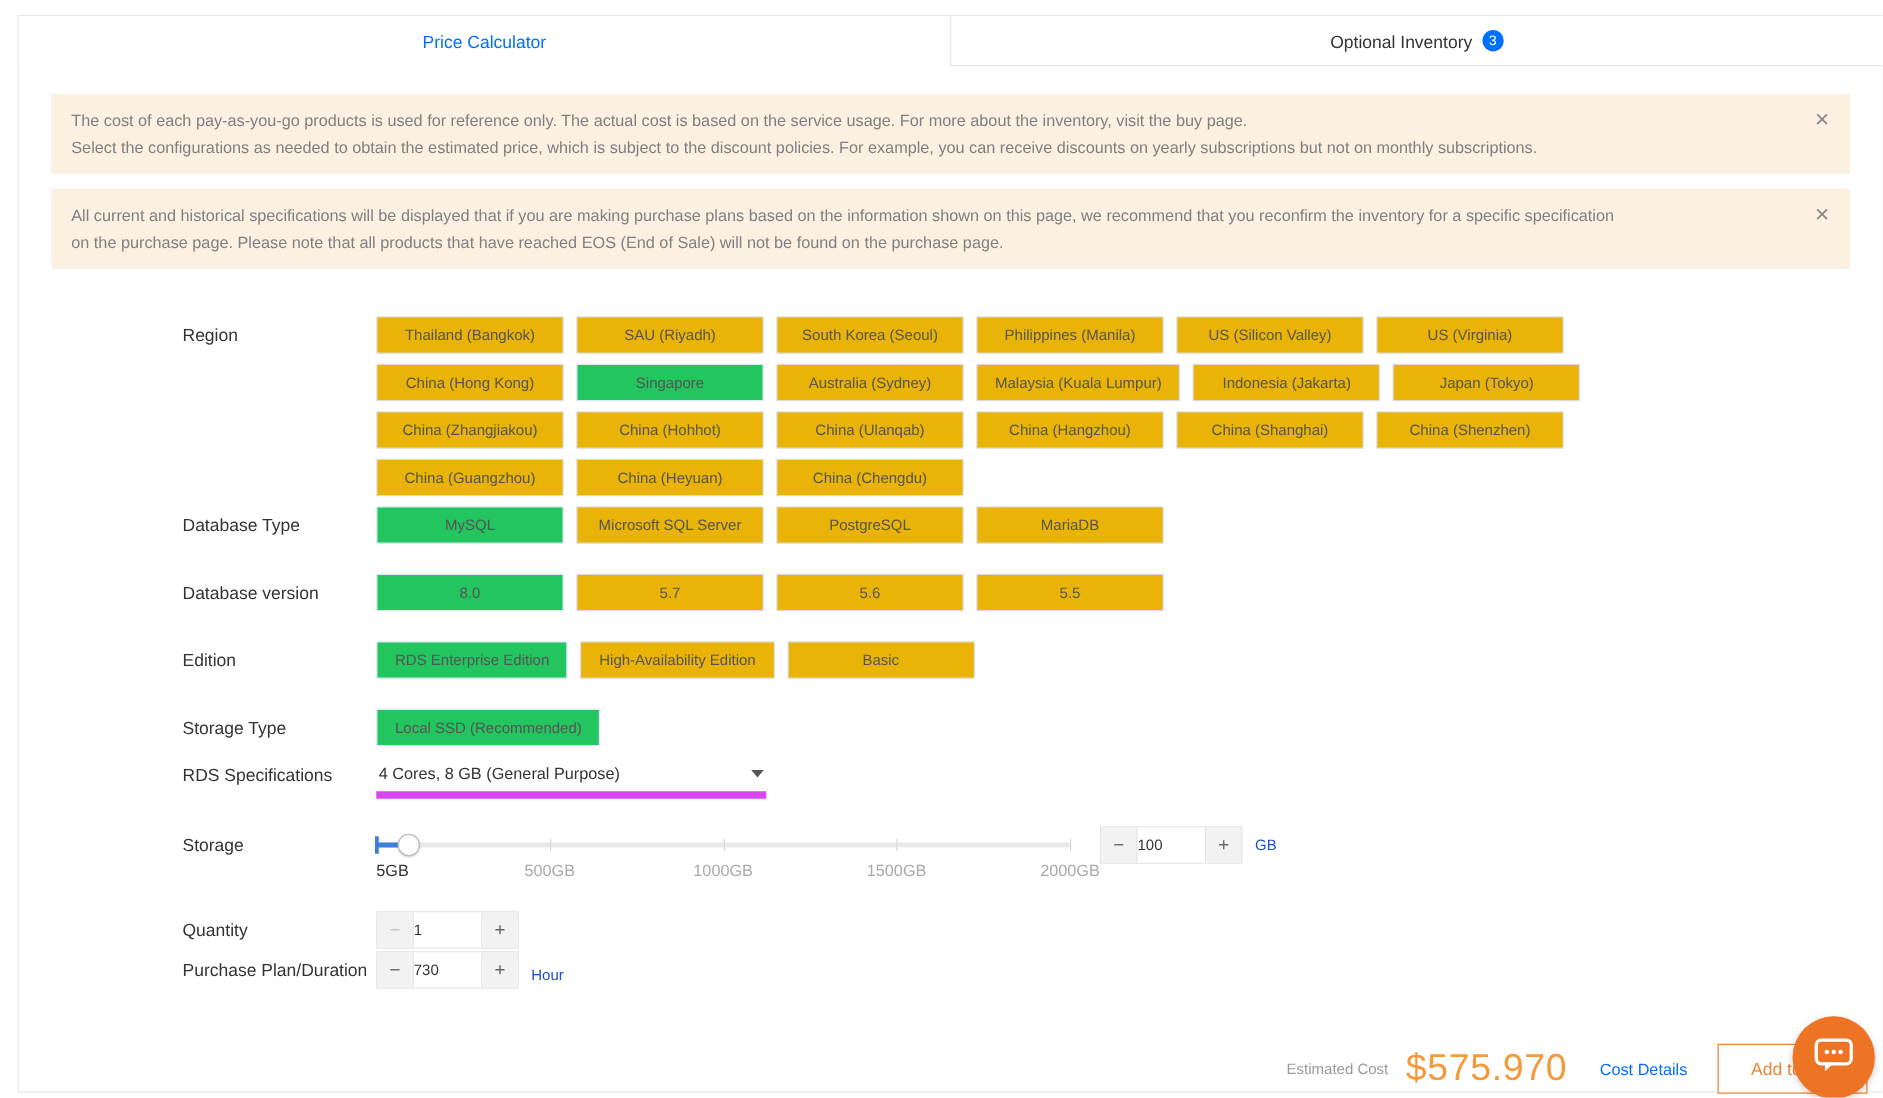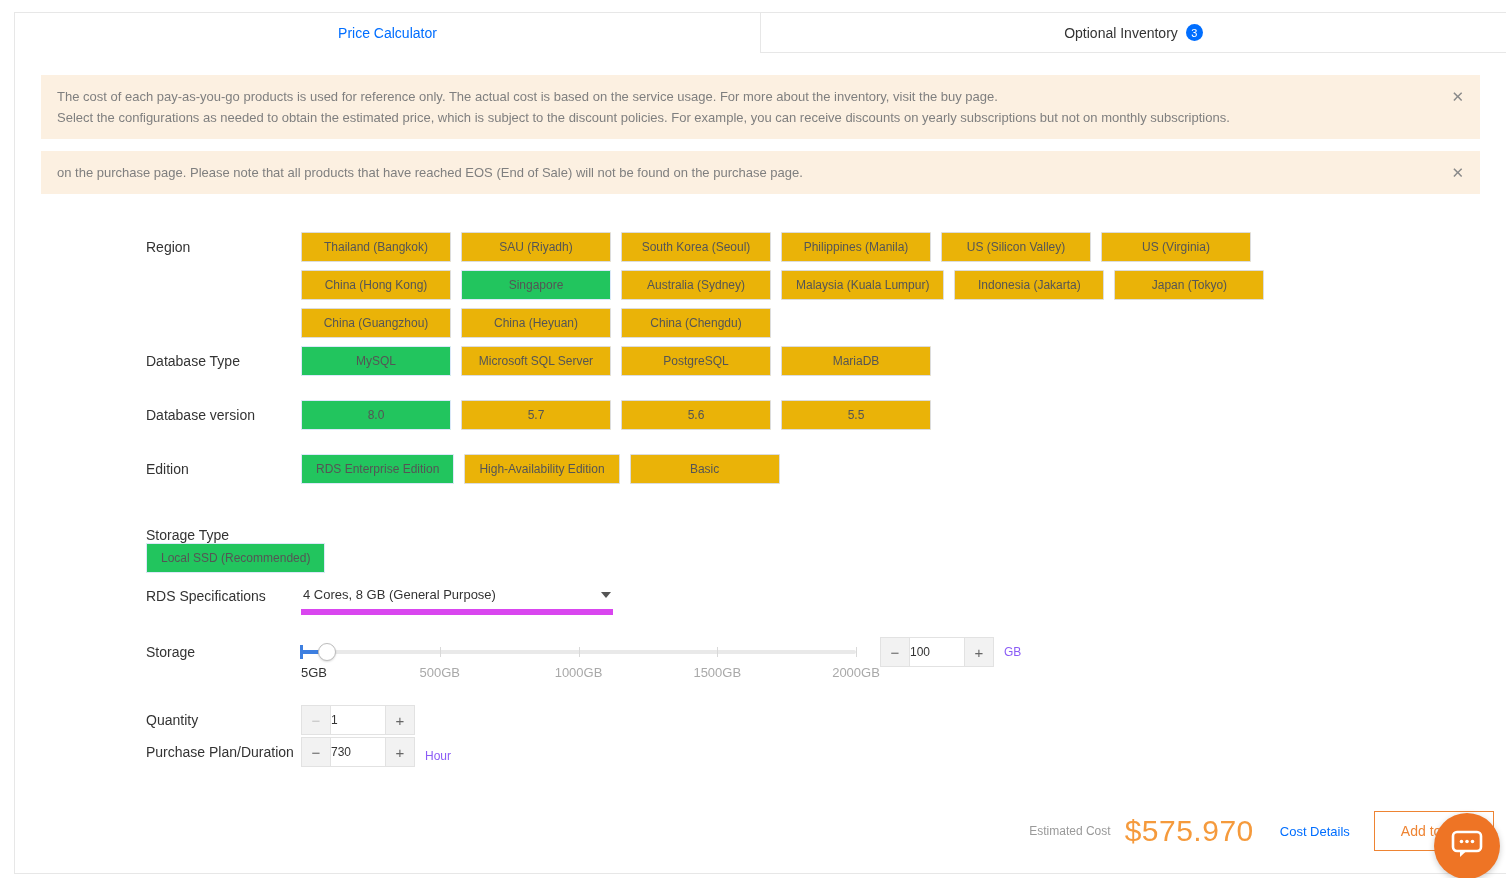--- a/index.html
+++ b/index.html
@@ -16,41 +16,41 @@
   .banner { position:relative; background:#fcf0e1; padding:11px 48px 11px 16px; color:#7f7f7f; font-size:13px; line-height:21px; margin-bottom:12px; }
   .banner .close { position:absolute; right:16px; top:11px; color:#8a8a8a; font-size:15px; cursor:pointer; line-height:21px; }
   
   .form { margin-top:38px; padding-left:105px; }
   .frow { display:flex; align-items:flex-start; }
   .frow-label { width:155px; flex:none; font-size:14px; color:#333; padding-top:7px; white-space:nowrap; }
   .opts-stack { flex:1; }
   .opt-row { display:flex; flex-wrap:wrap; }
   .opt { display:inline-flex; align-items:center; justify-content:center; min-width:150px; height:30px; padding:0 14px; margin:0 10px 8px 0; background:#eab308; border:1px solid #dcdcdc; border-radius:1px; font-size:12px; color:#555; cursor:pointer; white-space:nowrap; }
   .opt.selected { background:#22c55e; border-color:#dbe8f9; }
-  .mt16 { margin-top:16px; } .mt12 { margin-top:28px;flex-direction:column; } .mt22 { margin-top:22px; } .mt2 { margin-top:2px; }
+  .mt16 { margin-top:16px; } .mt12 { margin-top:16px; } .mt22 { margin-top:22px; } .mt2 { margin-top:2px; }
   
   .select-row { margin-top:0; }
   .select { width:312px; border-bottom:6px solid #d946ef; padding:6px 2px 7px 2px; font-size:13px; color:#333; display:flex; align-items:center; justify-content:space-between; cursor:pointer; }
   .caret { width:0; height:0; border-left:5px solid transparent; border-right:5px solid transparent; border-top:6px solid #555; }
   
   .slider-wrap { width:555px; position:relative; height:52px; flex:none; }
   .track { position:absolute; left:0; top:13px; width:555px; height:4px; background:#e9e9e9; border-radius:2px; }
   .tickmark { position:absolute; top:-3px; width:1px; height:10px; background:#d9d9d9; }
   .fill { position:absolute; left:0; top:13px; width:26px; height:4px; background:#3d7fe0; }
   .startbar { position:absolute; left:-1px; top:8px; width:3px; height:14px; background:#3d7fe0; }
   .handle { position:absolute; left:17px; top:6px; width:18px; height:18px; background:#fff; border:1px solid #bdbdbd; border-radius:50%; box-shadow:0 1px 2px rgba(0,0,0,.15); cursor:pointer; }
   .tick-labels { position:absolute; left:0; top:28px; width:555px; height:16px; font-size:13px; color:#a9a9a9; }
   .tick-labels span { position:absolute; white-space:nowrap; }
   .tick-labels span.first { color:#333; }
   
   .stepper { display:inline-flex; align-items:stretch; height:30px; border:1px solid #e2e2e2; }
   .step-btn { width:28px; display:flex; align-items:center; justify-content:center; background:#f2f2f2; color:#666; font-size:15px; cursor:pointer; user-select:none; }
   .step-btn.disabled { color:#c4c4c4; }
   .stepper input { width:56px; border:none; border-left:1px solid #e2e2e2; border-right:1px solid #e2e2e2; font-size:12px; color:#333; font-family:"Liberation Sans", sans-serif; outline:none; }
-  .unit { font-size:12px; color:#8b5cf6; margin-left:10px; align-self:center; }
+  .unit { font-size:12px; color:#1d4ed8; margin-left:10px; align-self:center; }
   .storage-stepper { margin-left:24px; margin-top:0; display:flex; align-items:center; }
   
   .footer { display:flex; align-items:center; justify-content:flex-end; margin-top:44px; margin-right:-14px; }
   .est-label { font-size:12px; color:#9a9a9a; }
   .price { font-size:30px; color:#f59a3c; margin-left:14px; letter-spacing:.5px; }
   .cost-details { font-size:13px; color:#006eff; margin-left:26px; cursor:pointer; }
   .add-btn { margin-left:24px; height:40px; padding:0 26px; background:#fff; border:1px solid #ee8433; color:#ee8433; font-size:14px; display:flex; align-items:center; cursor:pointer; }
   
   .chat-fab { position:absolute; left:1434px; top:813px; width:66px; height:66px; border-radius:50%; background:#ee7425; display:flex; align-items:center; justify-content:center; cursor:pointer; box-shadow:0 2px 6px rgba(0,0,0,.2); }
 </style>
@@ -68,20 +68,21 @@
     </div>
   </div>
 
   <div class="content">
     <div class="banner">
       <div>The cost of each pay-as-you-go products is used for reference only. The actual cost is based on the service usage. For more about the inventory, visit the buy page.</div>
       <div>Select the configurations as needed to obtain the estimated price, which is subject to the discount policies. For example, you can receive discounts on yearly subscriptions but not on monthly subscriptions.</div>
       <span class="close">✕</span>
     </div>
     <div class="banner">
+      <div>All current and historical specifications will be displayed that if you are making purchase plans based on the information shown on this page, we recommend that you reconfirm the inventory for a specific specification</div>
       <div>on the purchase page. Please note that all products that have reached EOS (End of Sale) will not be found on the purchase page.</div>
       <span class="close">✕</span>
     </div>
 
     <div class="form">
 
       <div id="groups">
           <div class="frow">
             <div class="frow-label">Region</div>
             <div class="opts-stack">
@@ -93,20 +94,28 @@
                 <div class="opt">US (Silicon Valley)</div>
                 <div class="opt">US (Virginia)</div>
               </div>
               <div class="opt-row">
                 <div class="opt">China (Hong Kong)</div>
                 <div class="opt selected">Singapore</div>
                 <div class="opt">Australia (Sydney)</div>
                 <div class="opt">Malaysia (Kuala Lumpur)</div>
                 <div class="opt">Indonesia (Jakarta)</div>
                 <div class="opt">Japan (Tokyo)</div>
+              </div>
+              <div class="opt-row">
+                <div class="opt">China (Zhangjiakou)</div>
+                <div class="opt">China (Hohhot)</div>
+                <div class="opt">China (Ulanqab)</div>
+                <div class="opt">China (Hangzhou)</div>
+                <div class="opt">China (Shanghai)</div>
+                <div class="opt">China (Shenzhen)</div>
               </div>
               <div class="opt-row">
                 <div class="opt">China (Guangzhou)</div>
                 <div class="opt">China (Heyuan)</div>
                 <div class="opt">China (Chengdu)</div>
               </div>
             </div>
           </div>
           <div class="frow">
             <div class="frow-label">Database Type</div>

